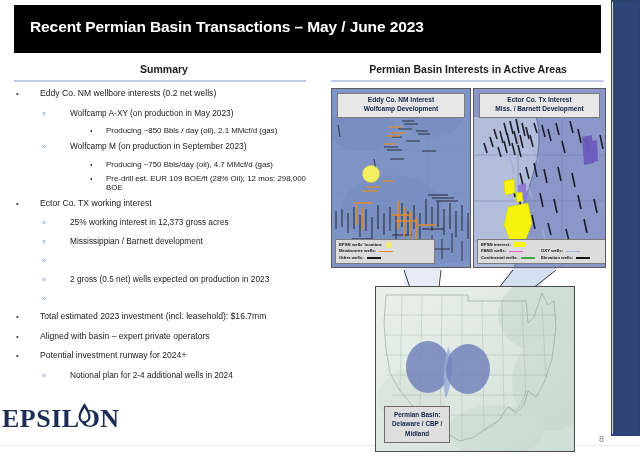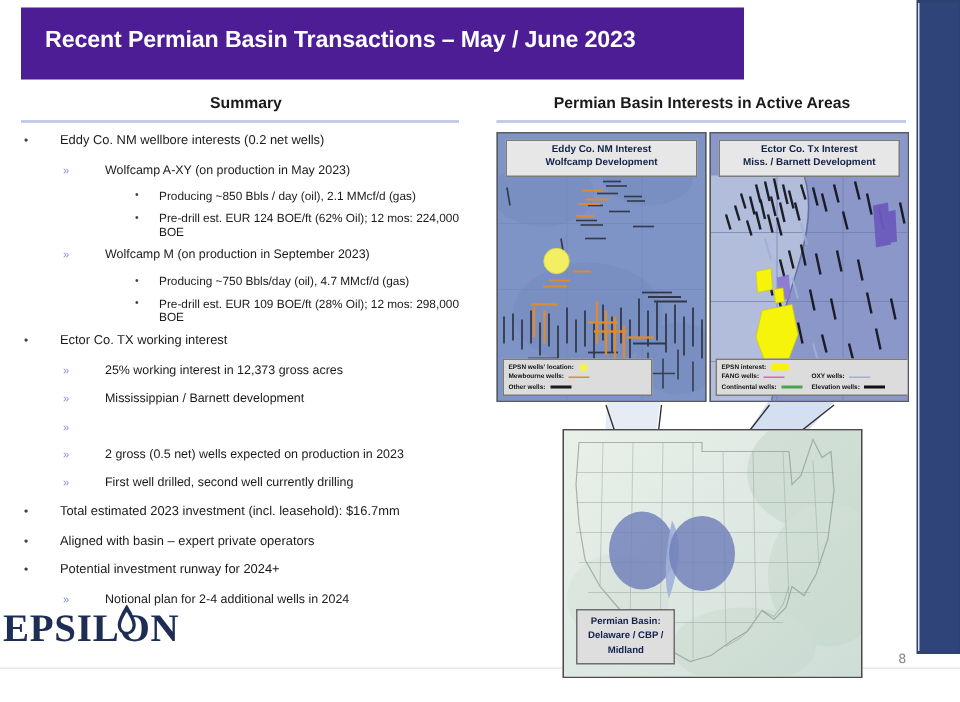--- a/index.html
+++ b/index.html
@@ -33,22 +33,22 @@
     position: absolute;
     left: 0; right: 0; bottom: 0;
     height: 22px;
     background: #ffffff;
     border-top: 1px solid #e8e8e8;
   }
   
   .title-bar {
     position: absolute;
     left: 14px; top: 5px;
-    width: 482px; height: 48px;
-    background: #4c1d95;
+    width: 587px; height: 48px;
+    background: #000000;
     box-sizing: border-box;
   }
   .title-text {
     position: absolute;
     left: 16px; top: 13px;
     color: #ffffff;
     font-size: 15.5px;
     font-weight: bold;
     letter-spacing: -0.1px;
     white-space: nowrap;
@@ -219,34 +219,30 @@
         <span class="b-text">Eddy Co. NM wellbore interests (0.2 net wells)</span>
       </div>
       <div class="b-row lv2">
         <span class="b-mark">»</span>
         <span class="b-text">Wolfcamp A-XY (on production in May 2023)</span>
       </div>
       <div class="b-row lv3">
         <span class="b-mark">•</span>
         <span class="b-text">Producing ~850 Bbls / day (oil), 2.1 MMcf/d (gas)</span>
       </div>
+      <div class="b-row lv2">
+        <span class="b-mark">»</span>
+        <span class="b-text">Wolfcamp M (on production in September 2023)</span>
+      </div>
       <div class="b-row lv3">
         <span class="b-mark">•</span>
-        <span class="b-text">Pre-drill est. EUR 124 BOE/ft (62% Oil); 12 mos: 224,000 BOE</span>
-      </div>
-      <div class="b-row lv2">
-        <span class="b-mark">»</span>
-        <span class="b-text">Wolfcamp M (on production in September 2023)</span>
+        <span class="b-text">Producing ~750 Bbls/day (oil), 4.7 MMcf/d (gas)</span>
       </div>
       <div class="b-row lv3">
         <span class="b-mark">•</span>
-        <span class="b-text">Producing ~750 Bbls/day (oil), 4.7 MMcf/d (gas)</span>
-      </div>
-      <div class="b-row lv3">
-        <span class="b-mark">•</span>
         <span class="b-text">Pre-drill est. EUR 109 BOE/ft (28% Oil); 12 mos: 298,000 BOE</span>
       </div>
       <div class="b-row lv1">
         <span class="b-mark">•</span>
         <span class="b-text">Ector Co. TX working interest</span>
       </div>
       <div class="b-row lv2">
         <span class="b-mark">»</span>
         <span class="b-text">25% working interest in 12,373 gross acres</span>
       </div>
@@ -256,21 +252,20 @@
       </div>
       <div class="b-row lv2">
         <span class="b-mark">»</span>
       </div>
       <div class="b-row lv2">
         <span class="b-mark">»</span>
         <span class="b-text">2 gross (0.5 net) wells expected on production in 2023</span>
       </div>
       <div class="b-row lv2">
         <span class="b-mark">»</span>
-        <span class="b-text">First well drilled, second well currently drilling</span>
       </div>
       <div class="b-row lv1">
         <span class="b-mark">•</span>
         <span class="b-text">Total estimated 2023 investment (incl. leasehold): $16.7mm</span>
       </div>
       <div class="b-row lv1">
         <span class="b-mark">•</span>
         <span class="b-text">Aligned with basin – expert private operators</span>
       </div>
       <div class="b-row lv1">

